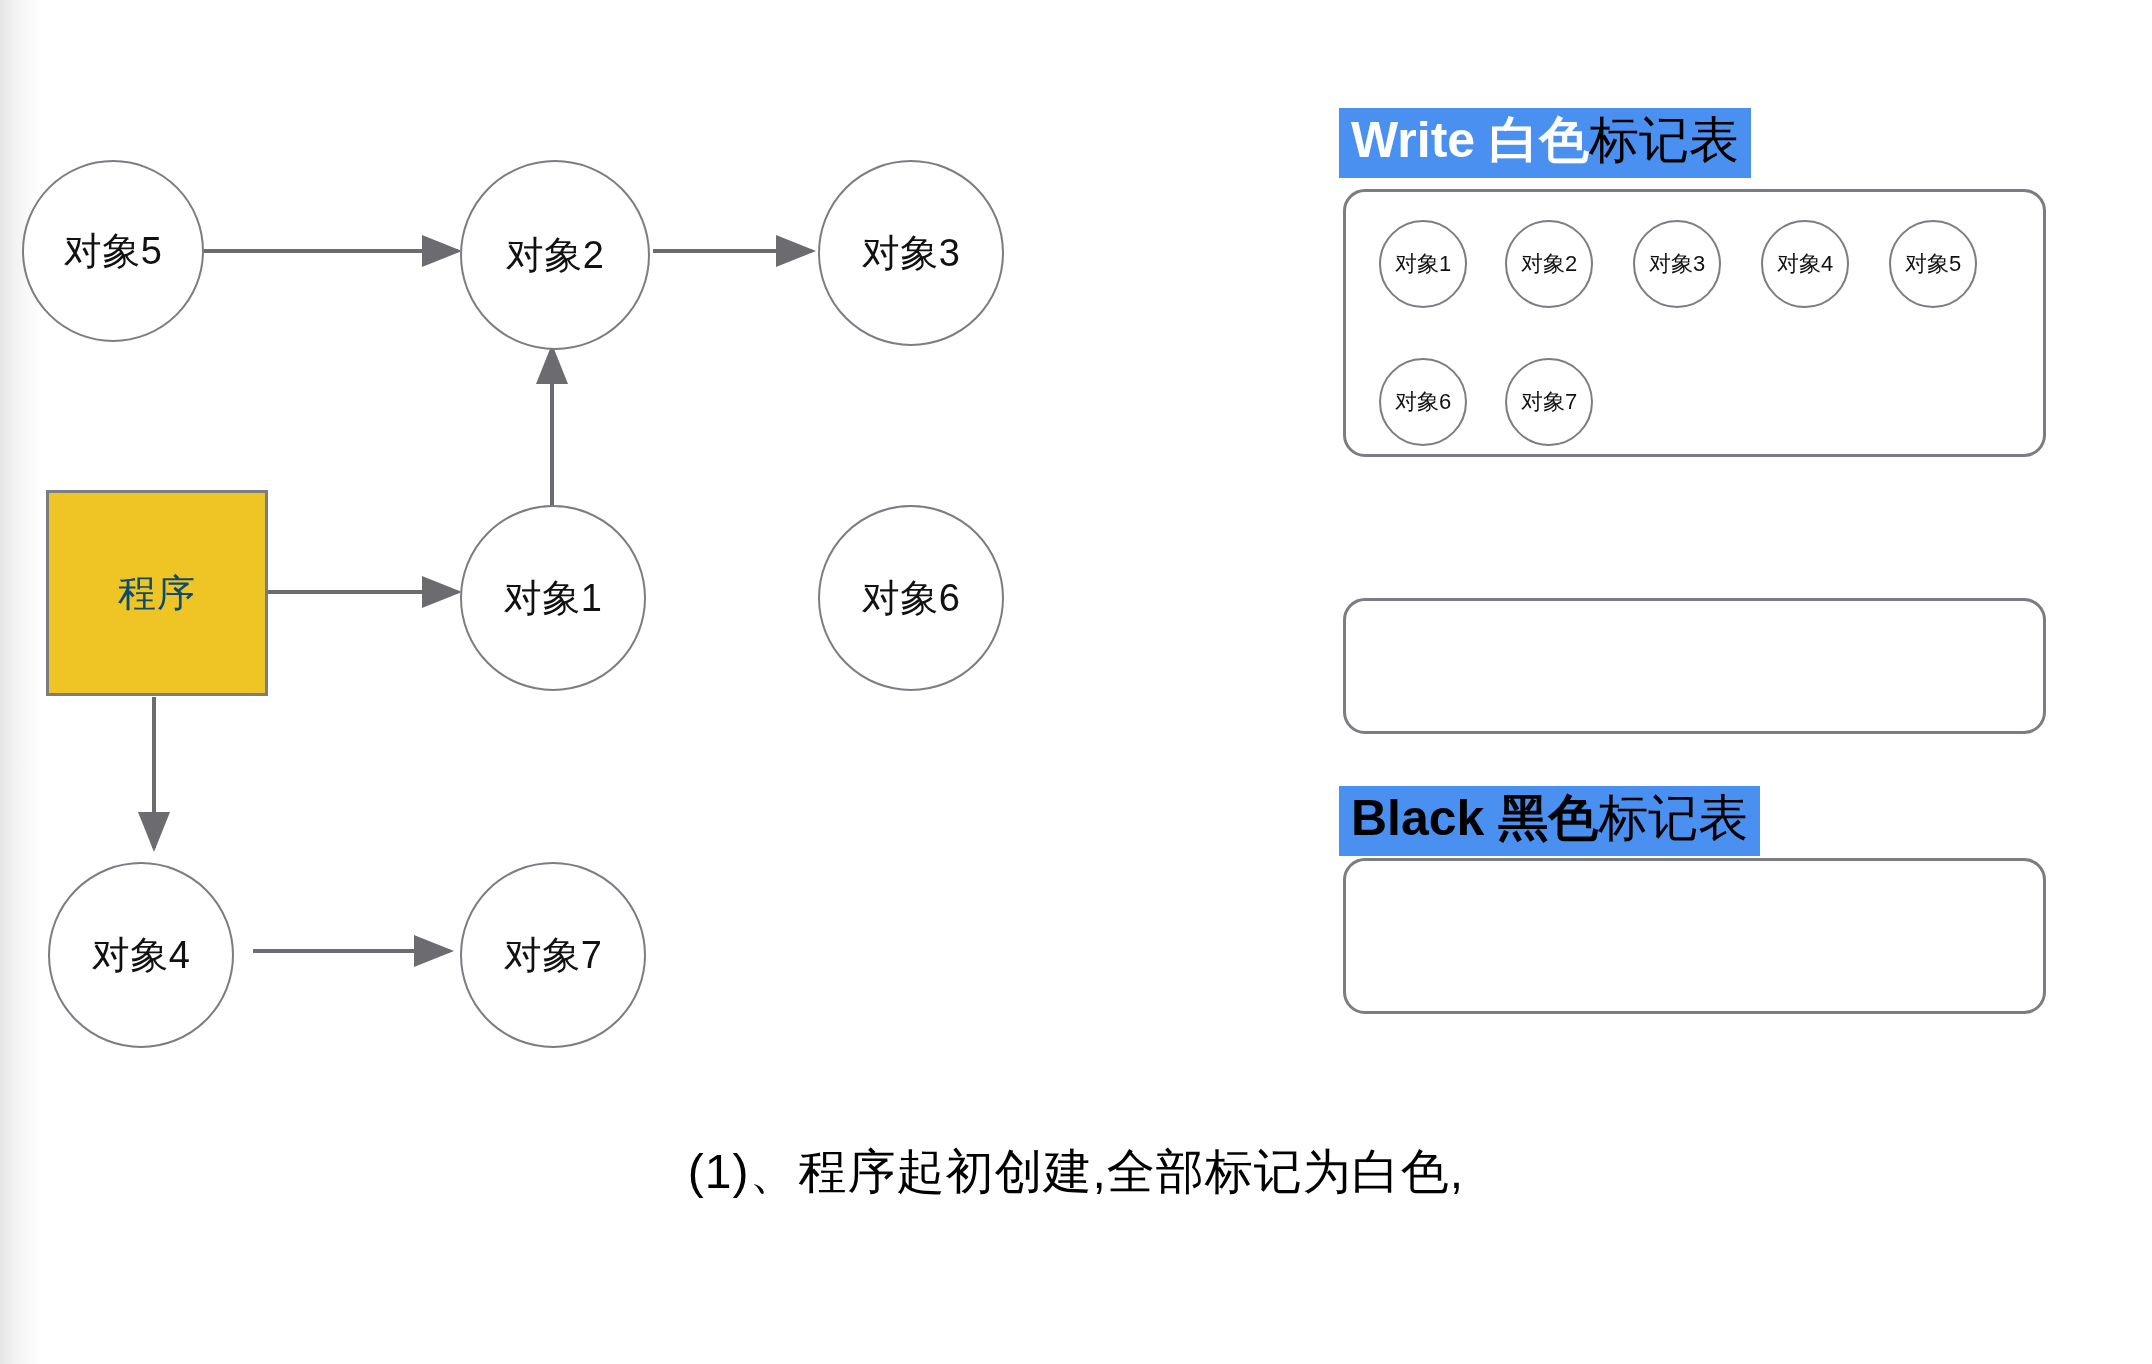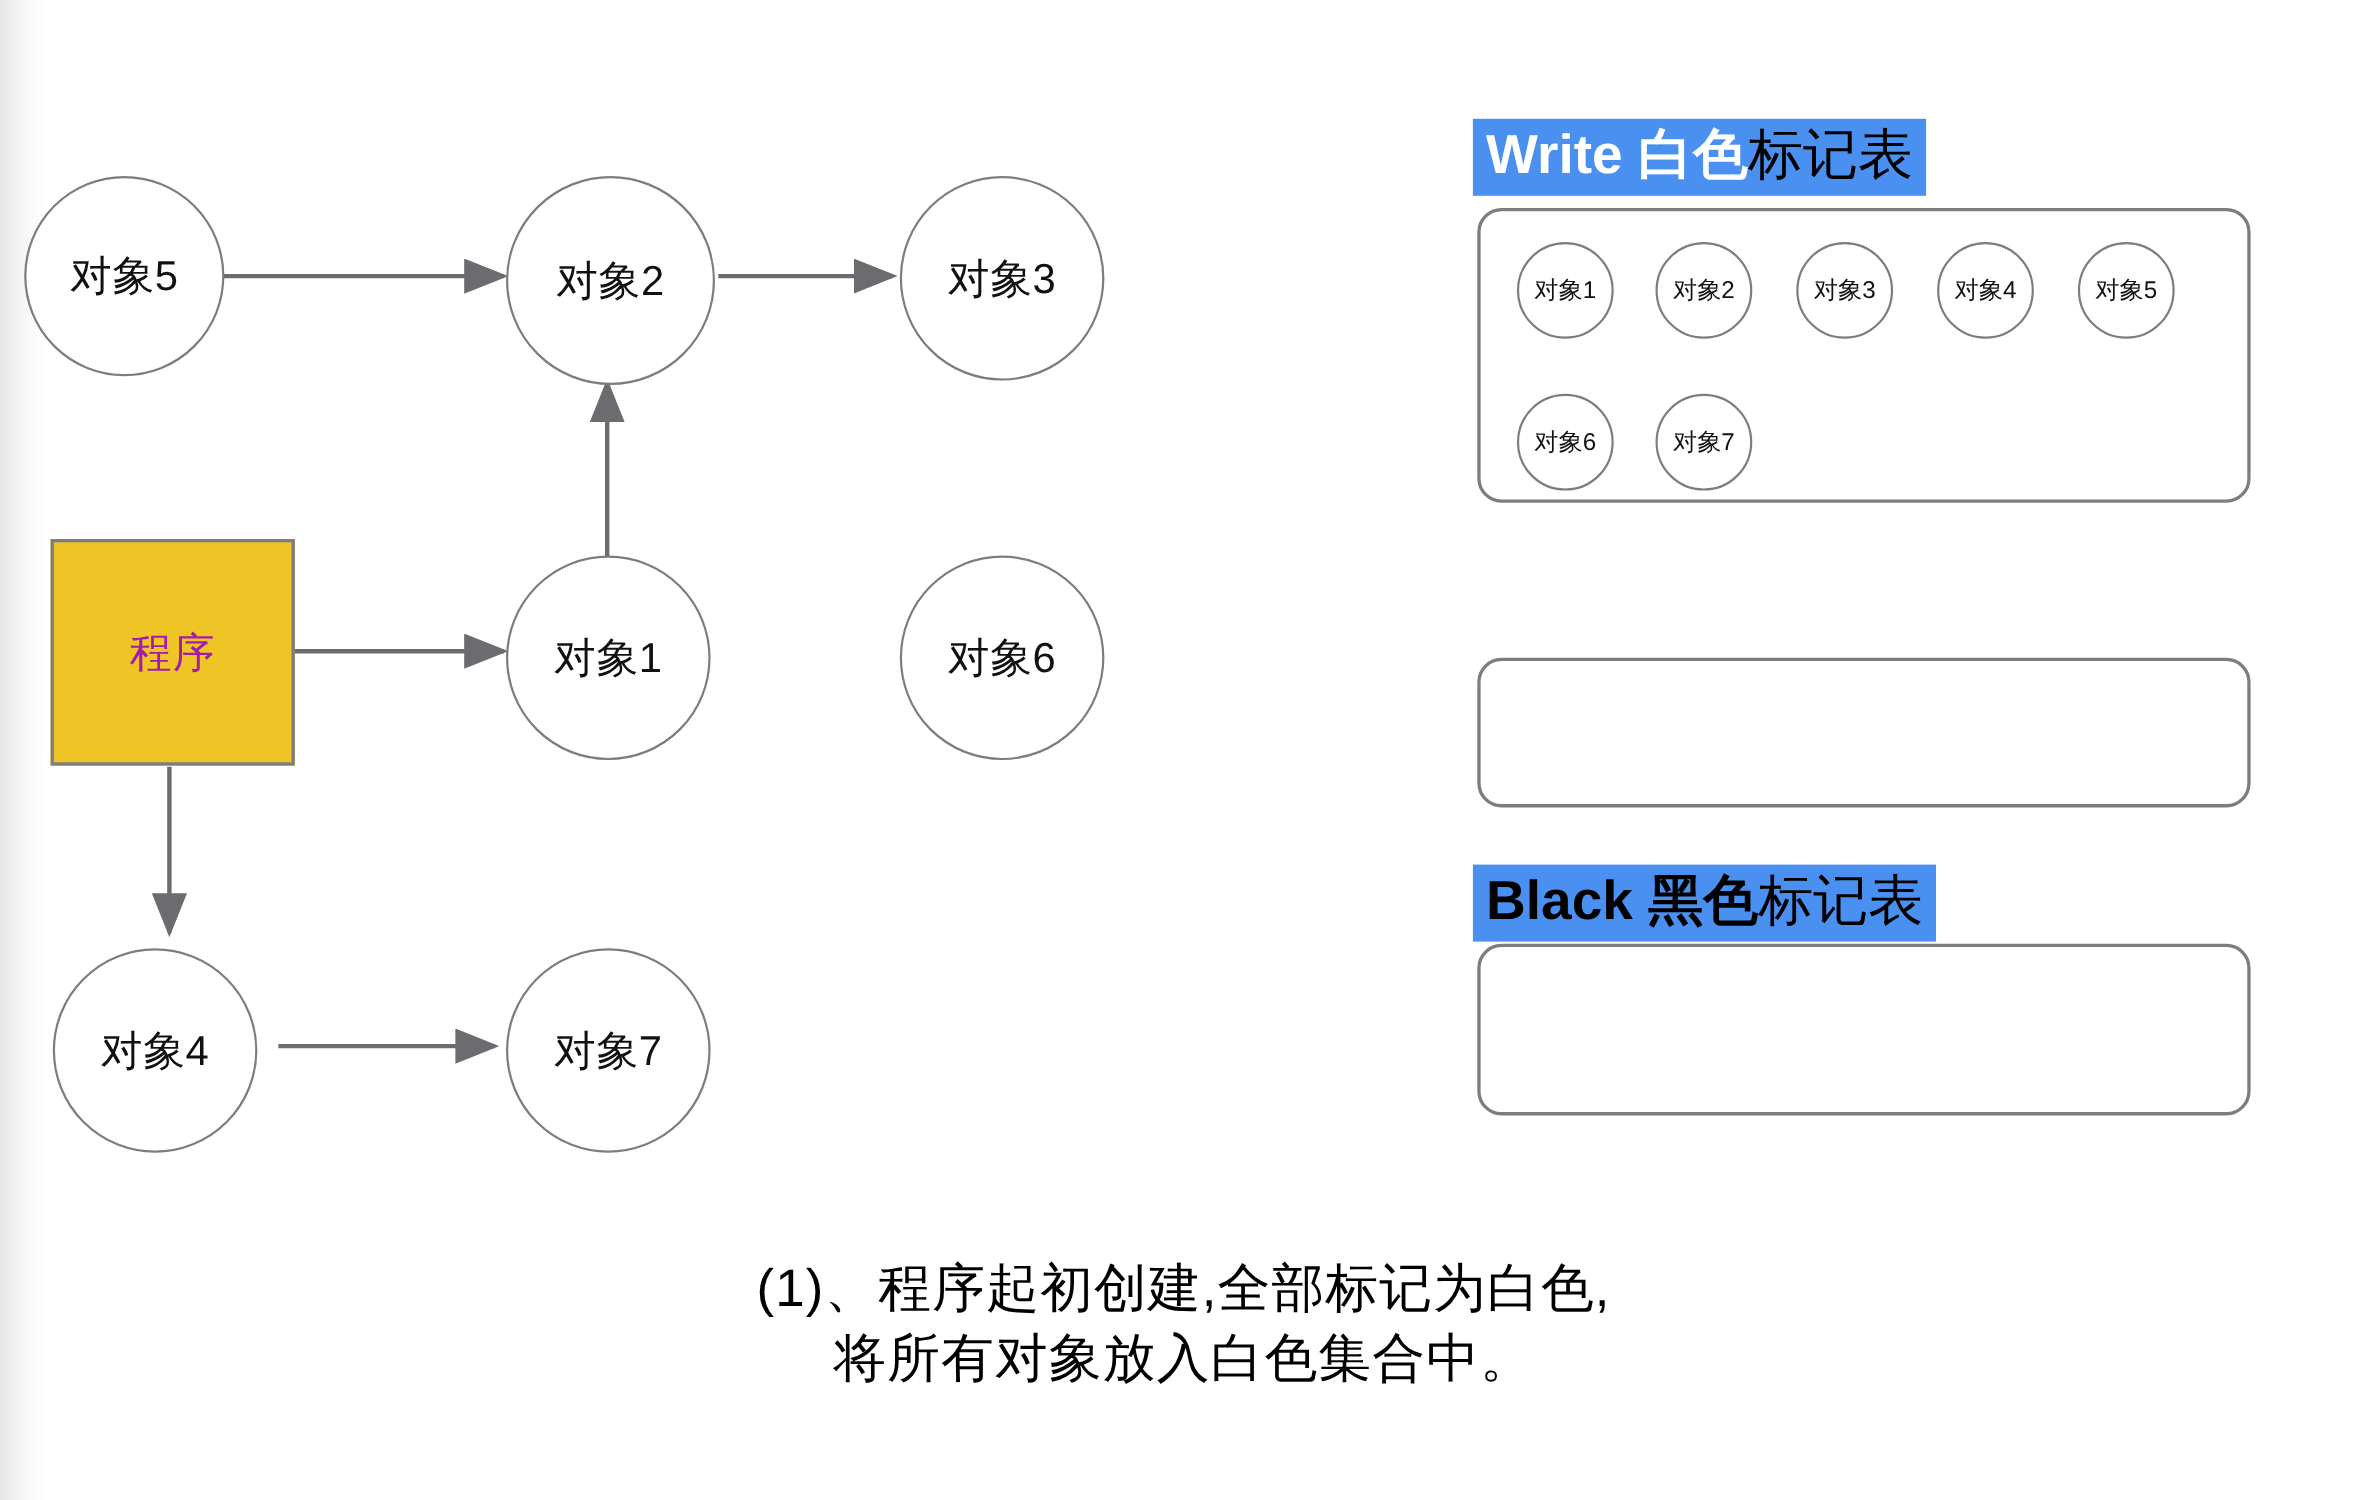--- a/index.html
+++ b/index.html
@@ -48,21 +48,21 @@
     letter-spacing: 0.5px;
   }
   .prog-box {
     position: absolute;
     background: #eec524;
     border: 3px solid #7c7c82;
     box-sizing: border-box;
     display: flex;
     align-items: center;
     justify-content: center;
-    color: #a21caf;
+    color: #0c4a6e;
     font-size: 38px;
     letter-spacing: 1px;
   }
 
   
   .table-box {
     position: absolute;
     border: 3px solid #7c7c82;
     border-radius: 22px;
     background: #ffffff;
@@ -207,16 +207,15 @@
 
   <div class="table-box" style="left:1343px; top:598px; width:703px; height:136px;"></div>
 
   <div class="table-title title-black" style="left:1339px; top:786px;">
     <span class="t-en">Black</span><span class="t-en">&nbsp;</span><span class="t-cn-color">黑色</span><span class="t-rest">标记表</span>
   </div>
   <div class="table-box" style="left:1343px; top:858px; width:703px; height:156px;"></div>
 
   <div id="caption">
     <div>(1)、程序起初创建,全部标记为白色,</div>
-    <div>将所有对象放入白色集合中。</div>
   </div>
 
 </div>
 
 </body></html>

